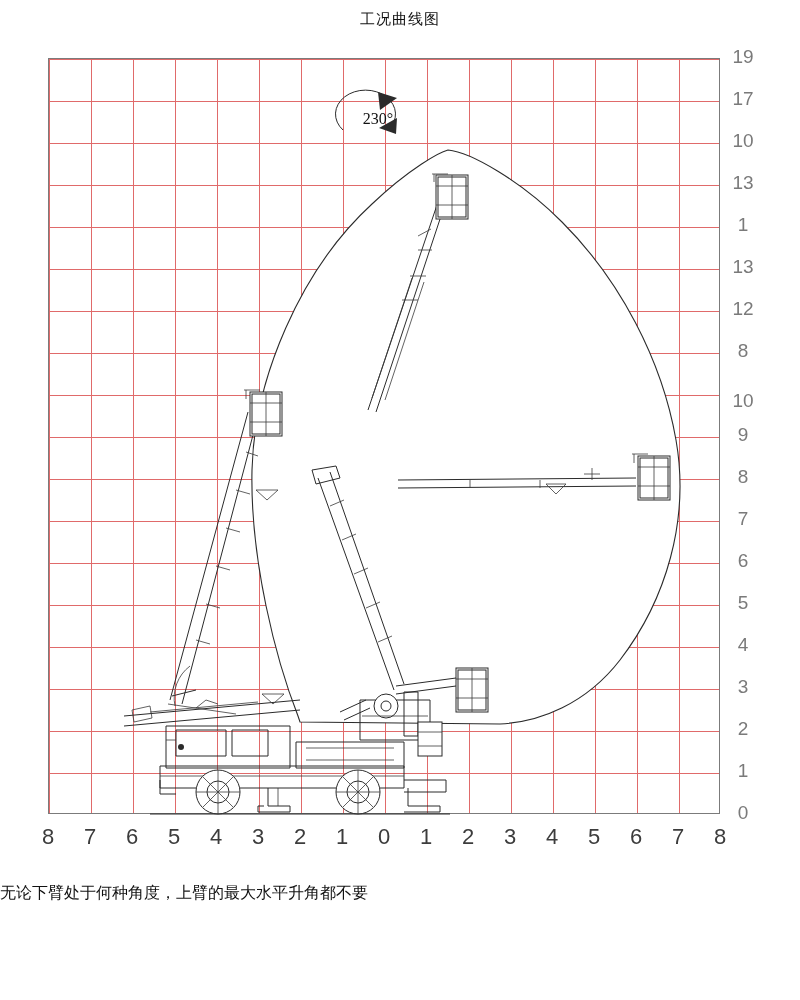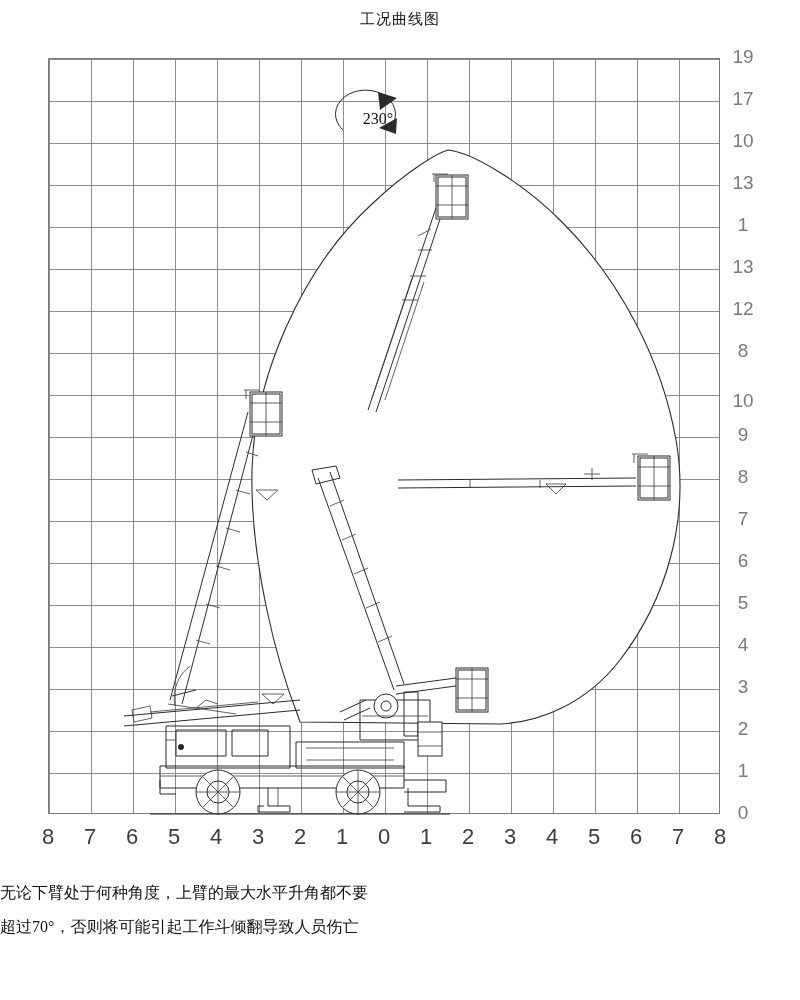--- a/index.html
+++ b/index.html
@@ -257,17 +257,16 @@
       <path class="ln" d="M 408 788 L 408 806 L 440 806 L 440 812 L 404 812"></path>
       <path class="ln-thin" d="M 278 788 L 278 806"></path>
 
       <path class="ln" d="M 150 814 L 450 814"></path>
     </g>
 
   </svg>
 
   <div class="caption">
     <div>无论下臂处于何种角度，上臂的最大水平升角都不要</div>
-    <div>超过70°，否则将可能引起工作斗倾翻导致人员伤亡</div>
   </div>
 
   <div style="position:absolute;left:348px;top:110px;width:60px;text-align:center;">230°</div>
 </div>
 
 </body></html>

